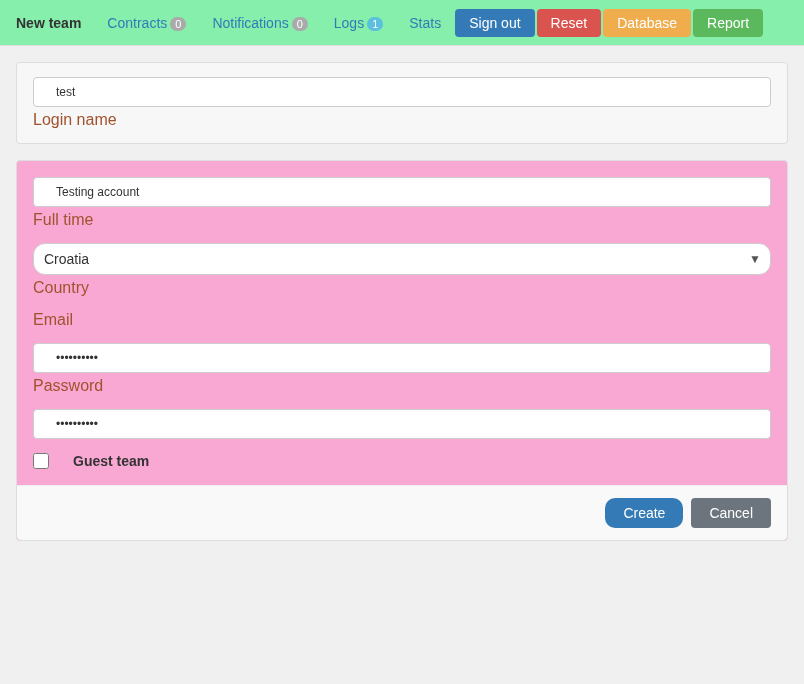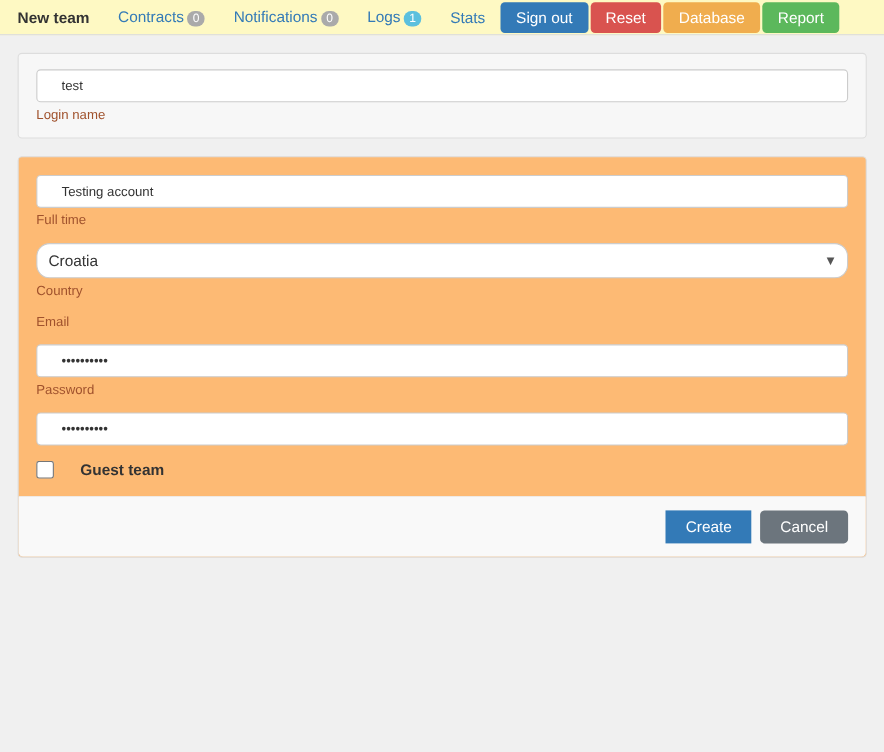--- a/index.html
+++ b/index.html
@@ -7,24 +7,24 @@
       font-family: Arial, sans-serif;
       font-size: 14px;
       background: #f0f0f0;
       width: 804px;
       min-height: 684px;
     }
     
     .navbar {
       display: flex;
       align-items: center;
-      background: #fef9c3;
+      background: #86efac;
       border-bottom: 1px solid #ddd;
       padding: 0 4px;
-      height: 32px;
+      height: 46px;
       gap: 2px;
     }
     .nav-item {
       padding: 8px 12px;
       cursor: pointer;
       font-size: 14px;
       white-space: nowrap;
       border: none;
       background: none;
       color: #337ab7;
@@ -68,21 +68,21 @@
       width: 100%;
       padding: 7px 22px;
       font-size: 12px;
       border: 1px solid #ccc;
       border-radius: 4px;
       color: #333;
       background: #fff;
       outline: none;
     }
     .form-label {
-      font-size: 12px;
+      font-size: 16px;
       color: #a0522d;
       margin-top: 4px;
       display: block;
     }
     .select-wrapper {
       position: relative;
     }
     .select-wrapper select {
       display: block;
       width: 100%;
@@ -129,36 +129,36 @@
       gap: 8px;
       padding: 12px 16px;
       background: #f9f9f9;
       border-top: 1px solid #eee;
       border-radius: 0 0 4px 4px;
     }
     .btn-create {
       background: #337ab7;
       color: #fff;
       border: none;
-      border-radius: 0;
+      border-radius: 10px;
       padding: 7px 18px;
       font-size: 14px;
       cursor: pointer;
     }
     .btn-cancel {
       background: #6c757d;
       color: #fff;
       border: none;
       border-radius: 4px;
       padding: 7px 18px;
       font-size: 14px;
       cursor: pointer;
     }
     .outer-card {
-      background: #fdba74;
+      background: #f9a8d4;
       border: 1px solid #ddd;
       border-radius: 4px;
       margin: 16px;
     }
     .inner-padding {
       padding: 16px;
     }
     .section-top {
       background: #f7f7f7;
       border: 1px solid #ddd;

